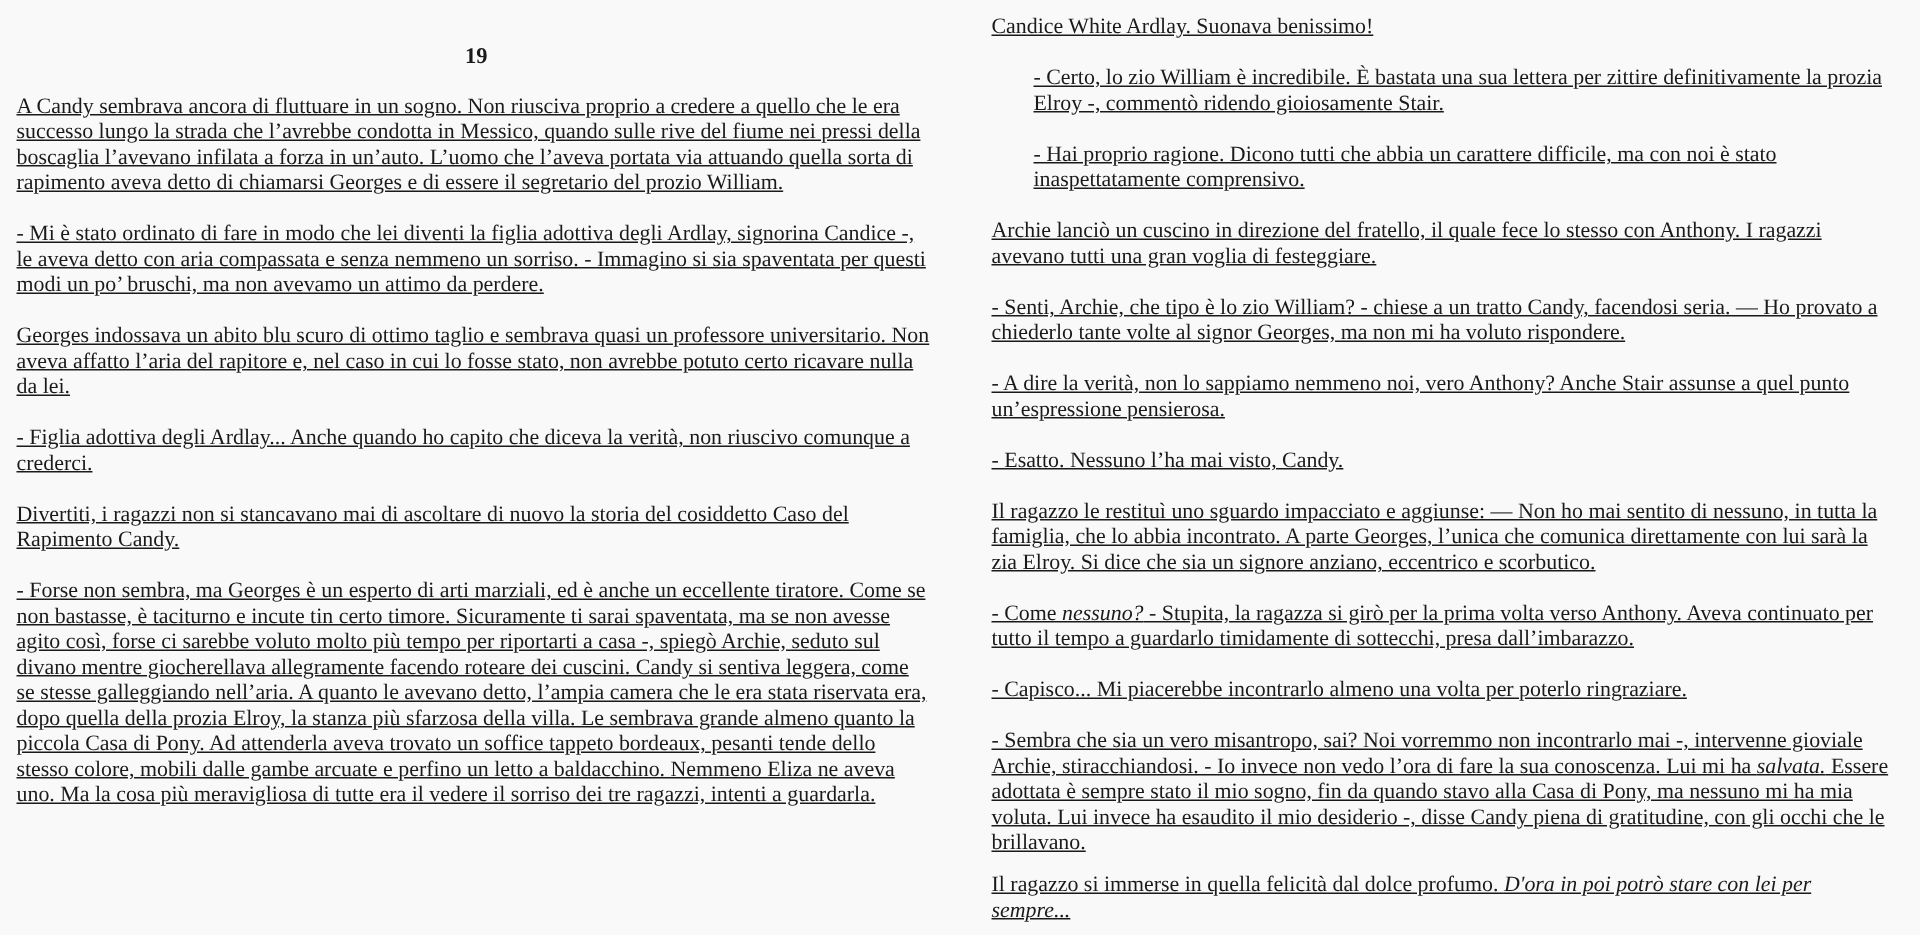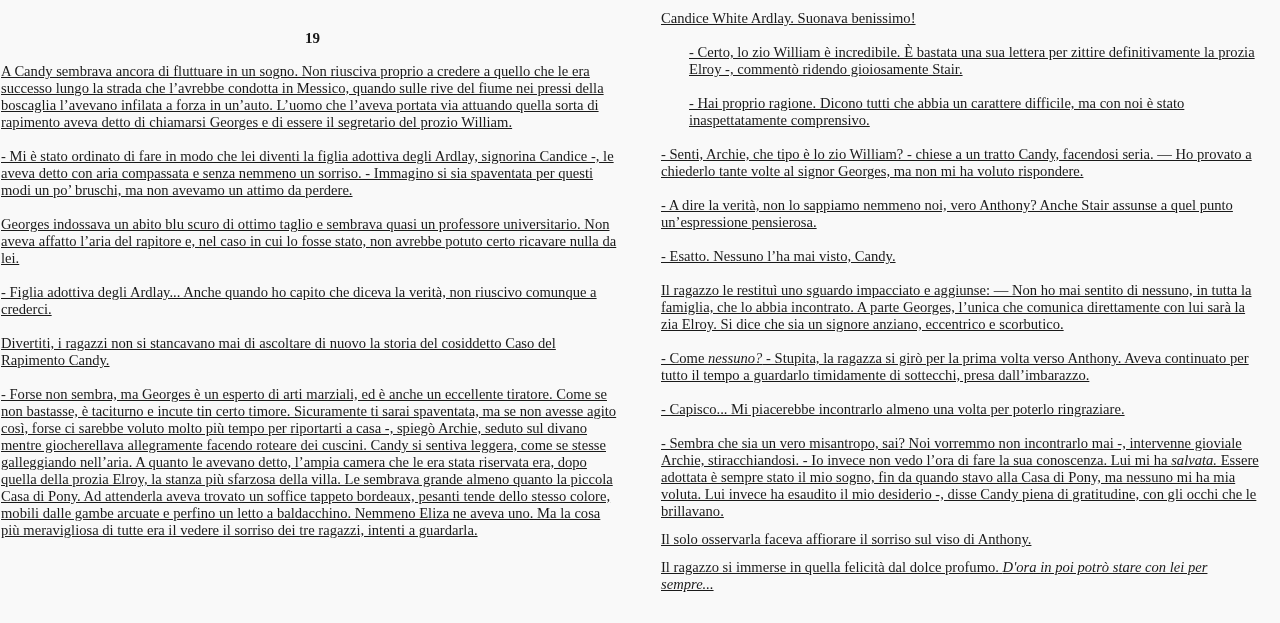--- a/index.html
+++ b/index.html
@@ -6,21 +6,21 @@
   body {
     width: 1280px; height: 623px; overflow: hidden;
     background: #f9f9f9;
     font-family: "Liberation Serif", "DejaVu Serif", serif;
     color: #1a1a1a;
     font-size: 14.6px;
     line-height: 17px;
   }
   .spread { display: flex; width: 1280px; height: 623px; }
   .page { position: relative; width: 640px; height: 623px; box-sizing: border-box; }
-  .page.left { padding: 30px 20px 0 1px; }
+  .page.left { padding: 30px 20px 0 11px; }
   .page.right { padding: 10px 20px 0 21px; }
   .chapter-num { text-align: center; font-weight: bold; font-size: 15px; margin: 0 0 16px 0; padding-left: 4px; }
   p { margin: 0 0 17px 0; text-decoration: underline; }
   p.indent { padding-left: 28px; }
   p.tight { margin-bottom: 11px; }
   em { font-style: italic; }
 </style>
 </head>
 <body>
 
@@ -34,25 +34,25 @@
     <p>- Figlia adottiva degli Ardlay... Anche quando ho capito che diceva la verità, non riuscivo comunque a crederci.</p>
     <p>Divertiti, i ragazzi non si stancavano mai di ascoltare di nuovo la storia del cosiddetto Caso del Rapimento Candy.</p>
     <p>- Forse non sembra, ma Georges è un esperto di arti marziali, ed è anche un eccellente tiratore. Come se non bastasse, è taciturno e incute tin certo timore. Sicuramente ti sarai spaventata, ma se non avesse agito così, forse ci sarebbe voluto molto più tempo per riportarti a casa -, spiegò Archie, seduto sul divano mentre giocherellava allegramente facendo roteare dei cuscini. Candy si sentiva leggera, come se stesse galleggiando nell’aria. A quanto le avevano detto, l’ampia camera che le era stata riservata era, dopo quella della prozia Elroy, la stanza più sfarzosa della villa. Le sembrava grande almeno quanto la piccola Casa di Pony. Ad attenderla aveva trovato un soffice tappeto bordeaux, pesanti tende dello stesso colore, mobili dalle gambe arcuate e perfino un letto a baldacchino. Nemmeno Eliza ne aveva uno. Ma la cosa più meravigliosa di tutte era il vedere il sorriso dei tre ragazzi, intenti a guardarla.</p>
 
   </div>
 
   <div class="page right">
     <p>Candice White Ardlay. Suonava benissimo!</p>
     <p class="indent">- Certo, lo zio William è incredibile. È bastata una sua lettera per zittire definitivamente la prozia Elroy -, commentò ridendo gioiosamente Stair.</p>
     <p class="indent">- Hai proprio ragione. Dicono tutti che abbia un carattere difficile, ma con noi è stato inaspettatamente comprensivo.</p>
+    <p>Archie lanciò un cuscino in direzione del fratello, il quale fece lo stesso con Anthony. I ragazzi avevano tutti una gran voglia di festeggiare.</p>
     <p>- Senti, Archie, che tipo è lo zio William? - chiese a un tratto Candy, facendosi seria. — Ho provato a chiederlo tante volte al signor Georges, ma non mi ha voluto rispondere.</p>
     <p>- A dire la verità, non lo sappiamo nemmeno noi, vero Anthony? Anche Stair assunse a quel punto un’espressione pensierosa.</p>
     <p>- Esatto. Nessuno l’ha mai visto, Candy.</p>
     <p>Il ragazzo le restituì uno sguardo impacciato e aggiunse: — Non ho mai sentito di nessuno, in tutta la famiglia, che lo abbia incontrato. A parte Georges, l’unica che comunica direttamente con lui sarà la zia Elroy. Si dice che sia un signore anziano, eccentrico e scorbutico.</p>
     <p><span>- Come </span><em>nessuno?</em><span> - Stupita, la ragazza si girò per la prima volta verso Anthony. Aveva continuato per tutto il tempo a guardarlo timidamente di sottecchi, presa dall’imbarazzo.</span></p>
     <p>- Capisco... Mi piacerebbe incontrarlo almeno una volta per poterlo ringraziare.</p>
     <p class="tight"><span>- Sembra che sia un vero misantropo, sai? Noi vorremmo non incontrarlo mai -, intervenne gioviale Archie, stiracchiandosi. - Io invece non vedo l’ora di fare la sua conoscenza. Lui mi ha </span><em>salvata.</em><span> Essere adottata è sempre stato il mio sogno, fin da quando stavo alla Casa di Pony, ma nessuno mi ha mia voluta. Lui invece ha esaudito il mio desiderio -, disse Candy piena di gratitudine, con gli occhi che le brillavano.</span></p>
-    <p class="tight">Il solo osservarla faceva affiorare il sorriso sul viso di Anthony.</p>
     <p class="tight"><span>Il ragazzo si immerse in quella felicità dal dolce profumo. </span><em>D'ora in poi potrò stare con lei per sempre...</em></p>
 
   </div>
 
 </div>
 
 </body></html>

